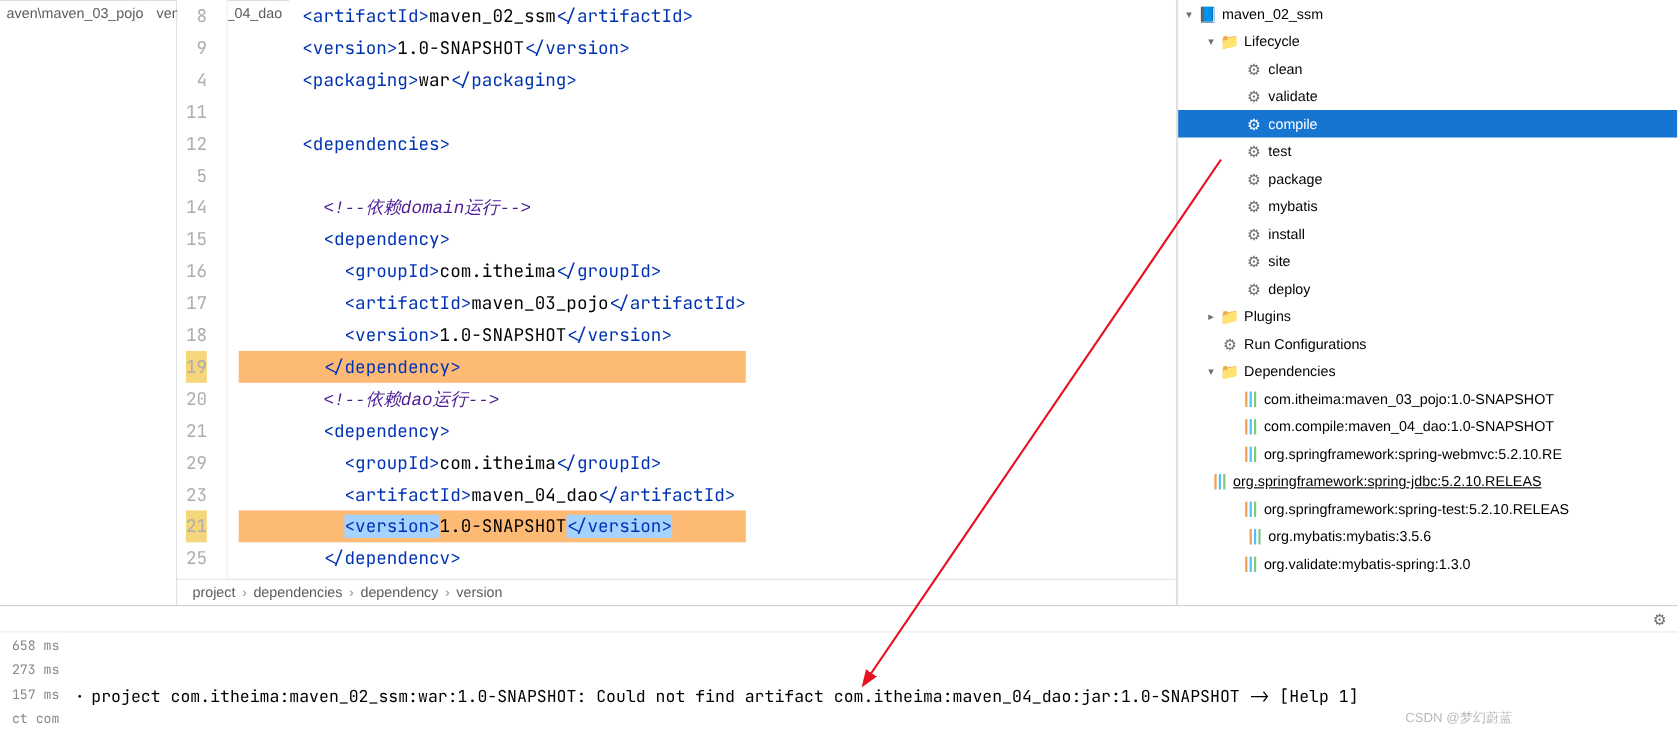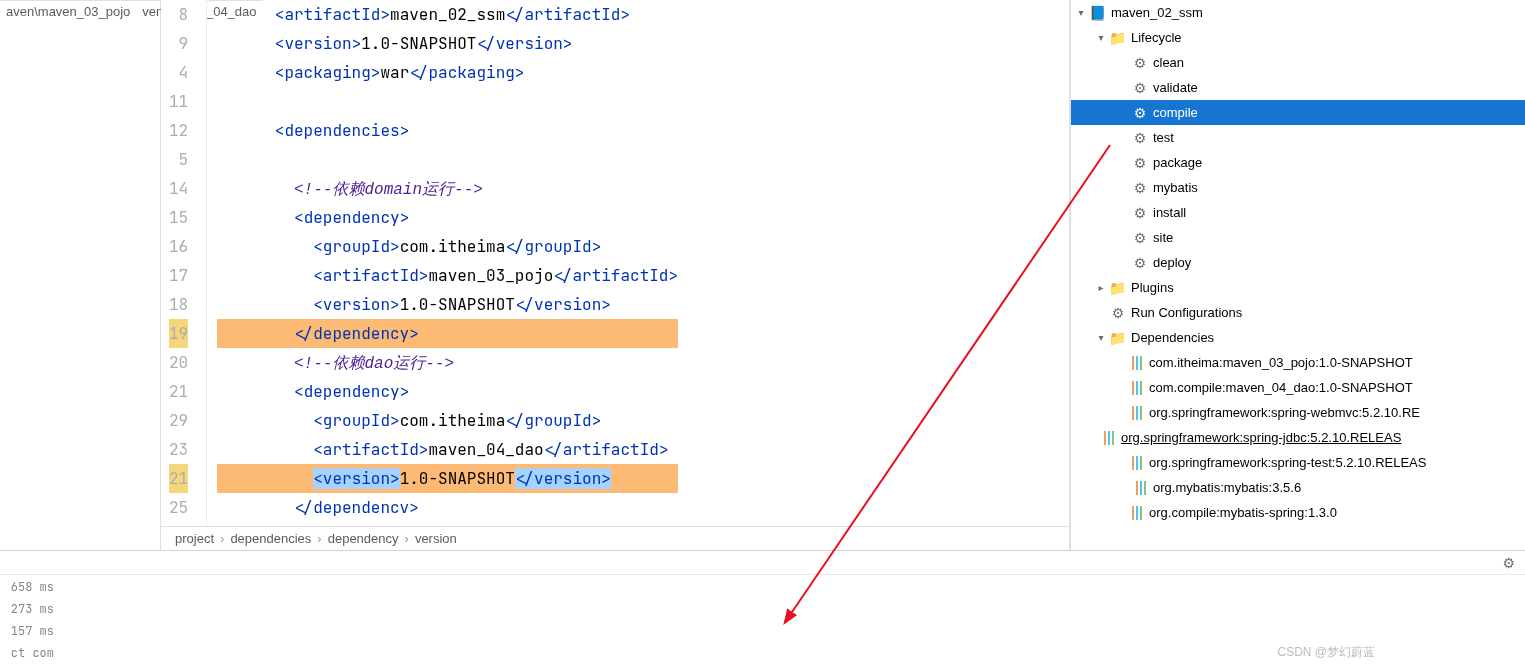--- a/index.html
+++ b/index.html
@@ -191,37 +191,41 @@
               <span style="background:#81c784"></span>
             </span>
             <span>org.mybatis:mybatis:3.5.6</span>
           </div>
           <div class="tree-item" style="padding-left: 60px;">
             <span class="tree-icon dep-icon">
               <span style="background:#f0a050"></span>
               <span style="background:#4fc3f7"></span>
               <span style="background:#81c784"></span>
             </span>
-            <span>org.compile:mybatis-spring:1.3.0</span>
+            <span>org.validate:mybatis-spring:1.3.0</span>
           </div>
         </div>
     </div>
   </div>
 
   <div class="bottom">
     <div class="bottom-bar">
       <span class="gear">⚙</span>
     </div>
     <div class="console">
       <div class="timings" id="timings">
           <div>658 ms</div>
           <div>273 ms</div>
           <div>157 ms</div>
           <div>ct com</div>
         </div>
+      <div class="console-text">
+        <div style="height:44px"></div>
+        <div><span style="margin-right:6px">·</span><span>project com.itheima:maven_02_ssm:war:1.0-SNAPSHOT: Could not find artifact com.itheima:maven_04_dao:jar:1.0-SNAPSHOT -&gt; [Help 1]</span></div>
+      </div>
     </div>
   </div>
 
   <svg class="arrow-svg" width="1525" height="667">
     <defs>
         <marker id="ah" markerWidth="10" markerHeight="10" refX="2" refY="3" orient="auto">
           <path d="M0,0 L0,6 L8,3 z" fill="#e81123"></path>
         </marker>
       </defs>
     <line x1="1110" y1="145" x2="790" y2="615" stroke="#e81123" stroke-width="2" marker-end="url(#ah)"></line>

